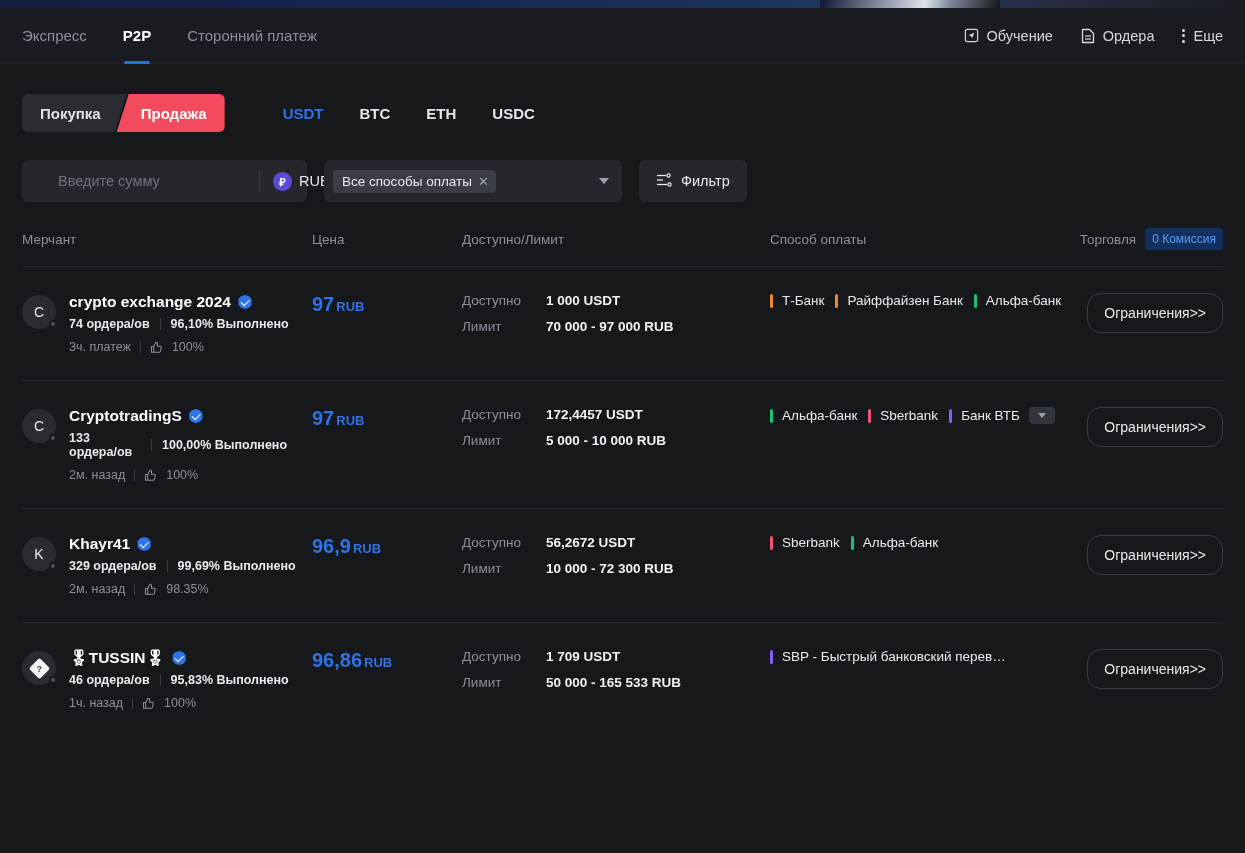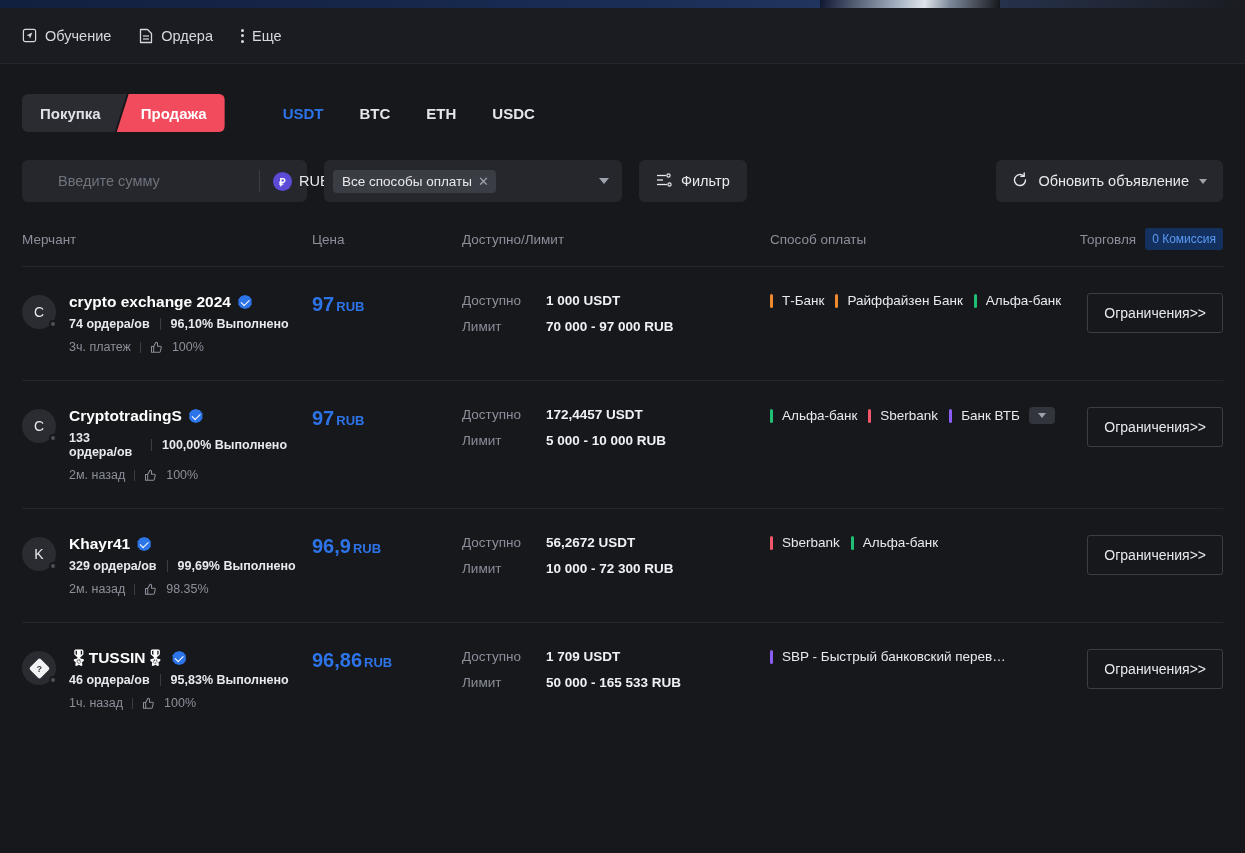--- a/index.html
+++ b/index.html
@@ -250,36 +250,47 @@
   .pay-item { display: flex; align-items: center; gap: 9px; font-size: 13.5px; color: #e8e9ed; white-space: nowrap; }
   .pay-bar { width: 3px; height: 14px; border-radius: 2px; flex: none; }
   .pay-more {
     width: 26px; height: 17px; border-radius: 4px;
     background: #32353b; display: flex; align-items: center; justify-content: center;
     cursor: pointer;
   }
 
   .trade-cell { flex: 1; display: flex; justify-content: flex-end; }
   .limit-btn {
-    border: 1px solid #3a3d44; border-radius: 3px;
+    border: 1px solid #3a3d44; border-radius: 14px;
     background: transparent; color: #e8e9ed;
     font-size: 14px; padding: 11px 16px;
     cursor: pointer;
     font-family: "Liberation Sans", sans-serif;
     white-space: nowrap;
   }
 </style>
 </head>
 <body>
 
 <div class="banner-strip">
   <div class="photo"></div>
 </div>
 
 <div class="header">
+  <div class="nav-left">
+    <div class="nav-item">
+        <span>Экспресс</span>
+      </div>
+    <div class="nav-item active">
+        <span>P2P</span>
+      </div>
+    <div class="nav-item">
+        <span>Сторонний платеж</span>
+      </div>
+  </div>
   <div class="nav-right">
     <div class="nav-action">
       <span>
         <svg width="15" height="15" viewBox="0 0 16 16">
             <rect x="1.5" y="1.5" width="13" height="13" rx="2" fill="none" stroke="#d6d8de" stroke-width="1.3"></rect>
             <path d="M11 4.8 L5 7.6 L7.6 8.6 L8.6 11.2 Z" fill="#d6d8de"></path>
           </svg>
       </span>
       <span>Обучение</span>
     </div>
@@ -345,30 +356,20 @@
           <line x1="1" y1="3.5" x2="10" y2="3.5" stroke="#e8e9ed" stroke-width="1.3"></line>
           <line x1="1" y1="8" x2="7" y2="8" stroke="#e8e9ed" stroke-width="1.3"></line>
           <line x1="1" y1="12.5" x2="11" y2="12.5" stroke="#e8e9ed" stroke-width="1.3"></line>
           <circle cx="12.5" cy="3.5" r="1.6" fill="none" stroke="#e8e9ed" stroke-width="1.2"></circle>
           <circle cx="13.5" cy="12.5" r="1.6" fill="none" stroke="#e8e9ed" stroke-width="1.2"></circle>
         </svg>
     </span>
     <span>Фильтр</span>
   </div>
 
-  <div class="refresh-btn">
-    <span>
-      <svg width="16" height="16" viewBox="0 0 16 16">
-          <path d="M13.5 8 A5.5 5.5 0 1 1 11.6 3.9" fill="none" stroke="#e8e9ed" stroke-width="1.4" stroke-linecap="round"></path>
-          <path d="M12.2 1 L12.2 4.4 L8.9 4.4" fill="none" stroke="#e8e9ed" stroke-width="1.4" stroke-linecap="round" stroke-linejoin="round"></path>
-        </svg>
-    </span>
-    <span>Обновить объявление</span>
-    <span class="caret"></span>
-  </div>
 </div>
 
 <div class="table">
   <div class="thead">
     <div class="col-merchant">Мерчант</div>
     <div class="col-price">Цена</div>
     <div class="col-avail">Доступно/Лимит</div>
     <div class="col-pay">Способ оплаты</div>
     <div class="col-trade">
       <span>Торговля</span>

